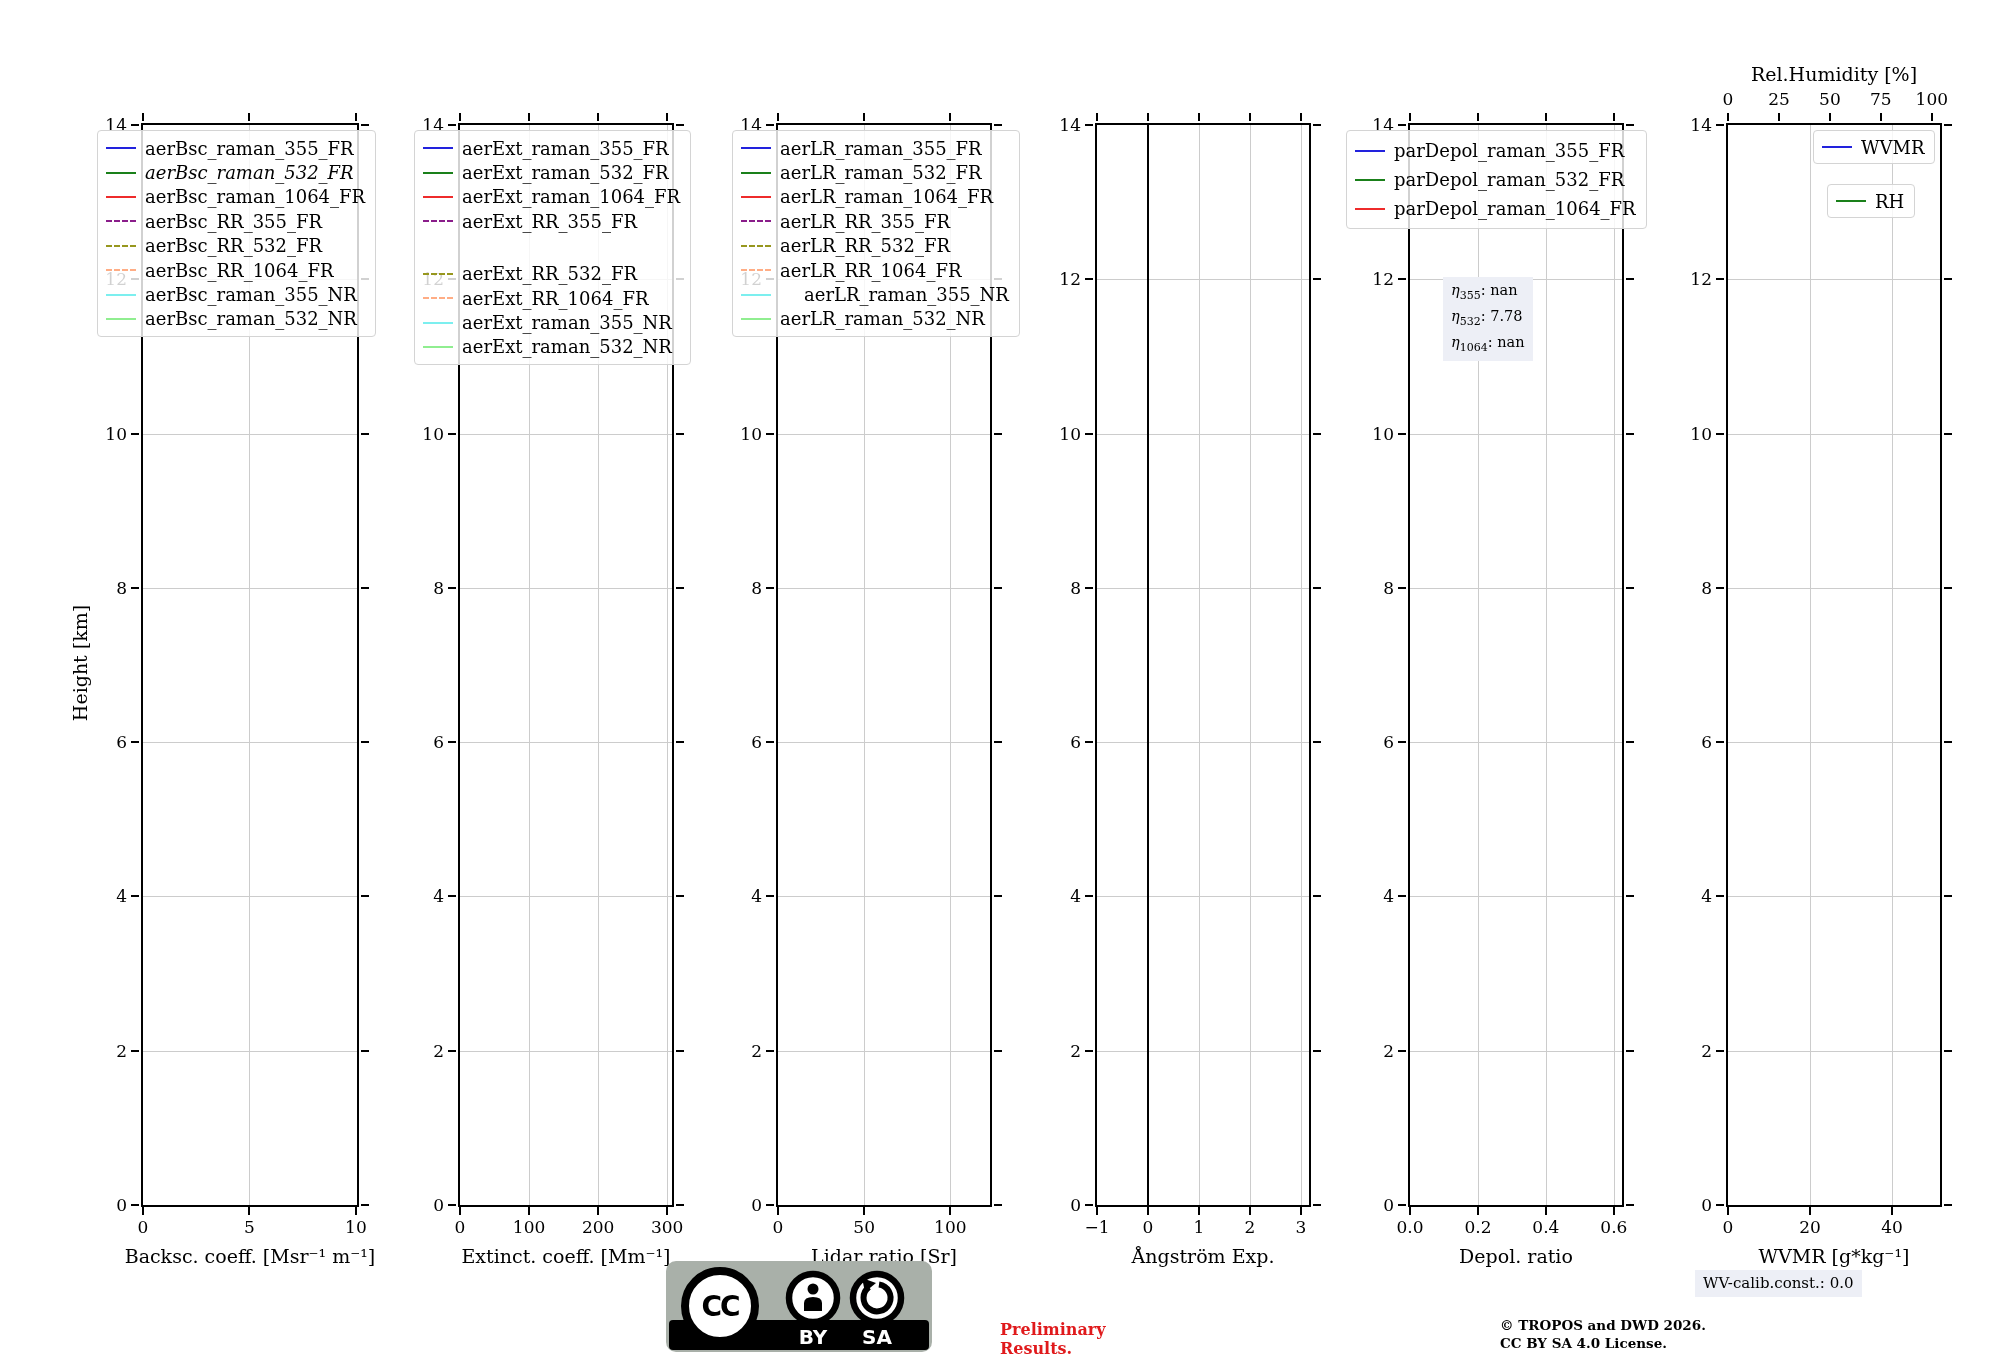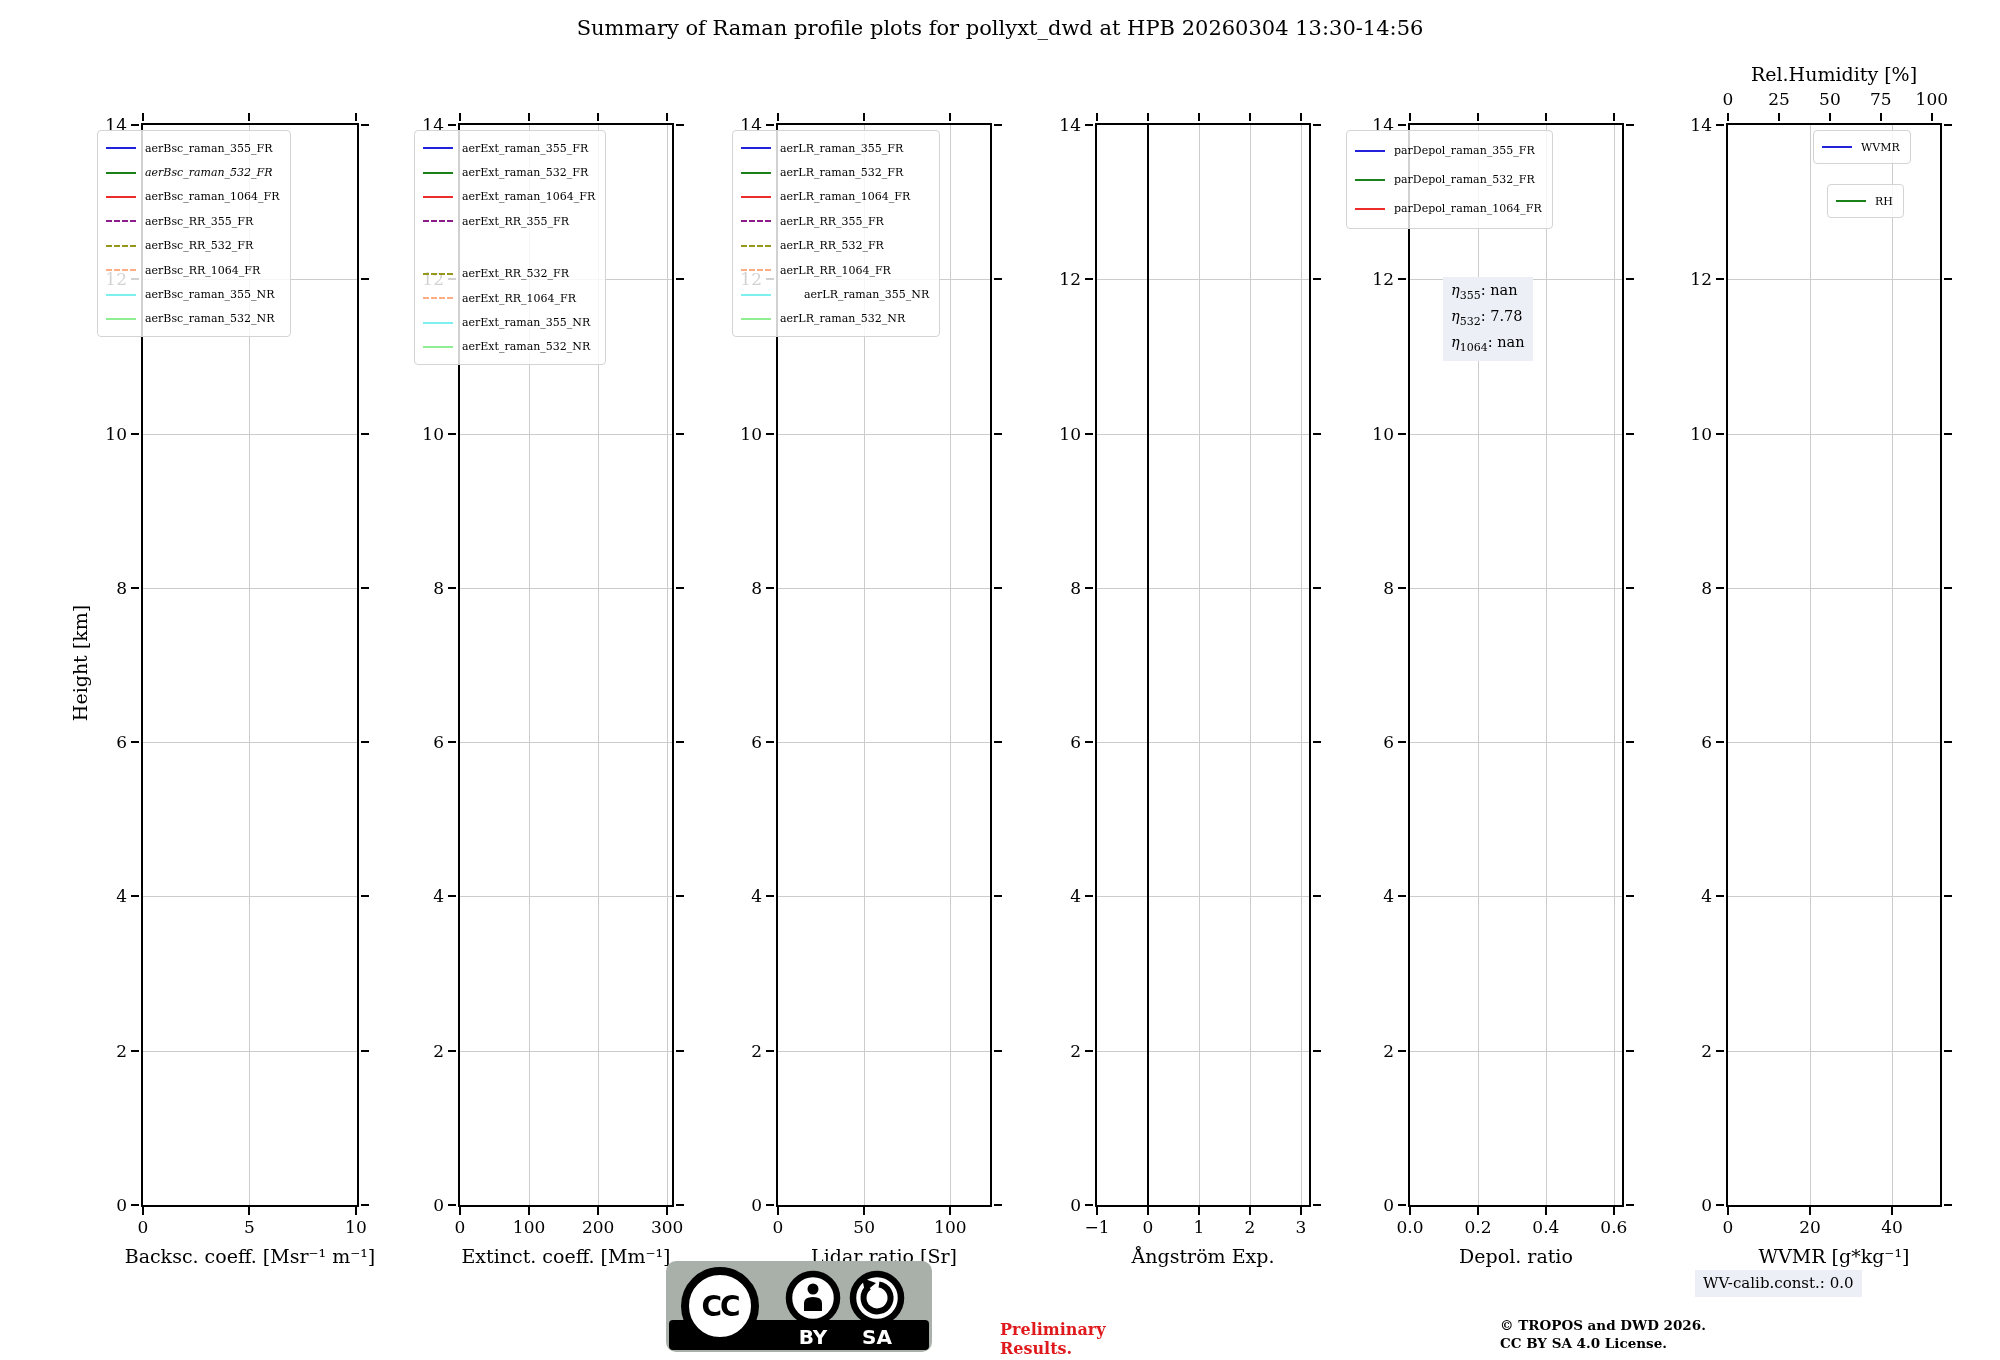--- a/index.html
+++ b/index.html
@@ -13,34 +13,33 @@
   .grid-h{position:absolute;left:0;right:0;height:1px;background:#cccccc;}
   .grid-v{position:absolute;top:0;bottom:0;width:1px;background:#cccccc;}
   .tick{position:absolute;background:#000;}
   .xt-label{position:absolute;width:70px;text-align:center;font-size:17px;}
   .yt-label{position:absolute;width:40px;text-align:right;font-size:17px;height:22px;line-height:22px;}
   .ax-label{position:absolute;text-align:center;font-size:19px;}
   .legend{position:absolute;background:rgba(255,255,255,0.82);border:1px solid #d4d4d4;
           border-radius:4px;padding:5px 10px 5px 8px;white-space:nowrap;}
   .lrow{display:flex;align-items:center;}
   .sample{display:inline-block;width:30px;height:0;margin-right:9px;flex:0 0 30px;}
-  .llabel{font-size:11px;}
+  .llabel{font-size:18px;}
   .note{position:absolute;background:#edeff6;padding:3px 8px;font-size:15px;line-height:21px;white-space:nowrap;}
   .sym{font-style:italic;}
   .red{color:#e01a1c;font-weight:bold;font-size:16px;line-height:19px;}
   .copyright{font-weight:bold;font-size:13.5px;line-height:18px;}
   .vline{position:absolute;top:0;bottom:0;width:2px;background:#000;}
   sub{font-size:11px;}
 </style>
 </head>
 <body>
 
 <div id="figure">
 
-  <div class="title">Summary of Raman profile plots for pollyxt_dwd at HPB 20260304 13:30-14:56</div>
   <div class="ylab">Height [km]</div>
 
   <div id="plot-root" class="abs" style="left:0;top:0;width:2000px;height:1360px;">
       <div class="panel" style="left: 141px; top: 123px; width: 214px; height: 1080px;">
         <div class="tick" style="left: -12px; top: 1079px; width: 8px; height: 2px;"></div>
         <div class="tick" style="left: 218px; top: 1079px; width: 8px; height: 2px;"></div>
         <div class="yt-label" style="left: -56px; top: 1069px;">0</div>
         <div class="grid-h" style="top: 925.714px;"></div>
         <div class="tick" style="left: -12px; top: 924.714px; width: 8px; height: 2px;"></div>
         <div class="tick" style="left: 218px; top: 924.714px; width: 8px; height: 2px;"></div>

